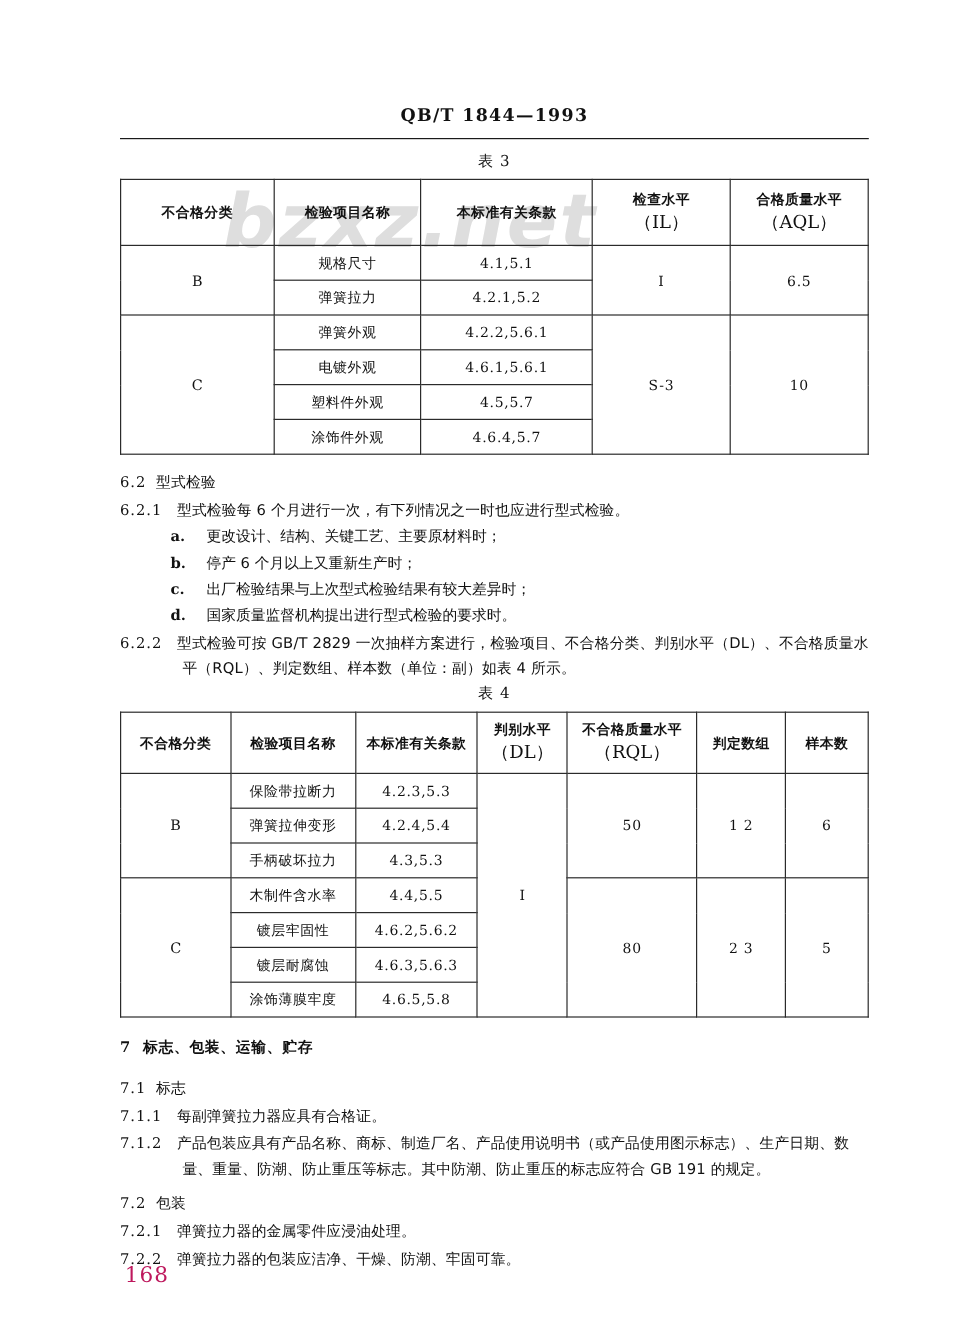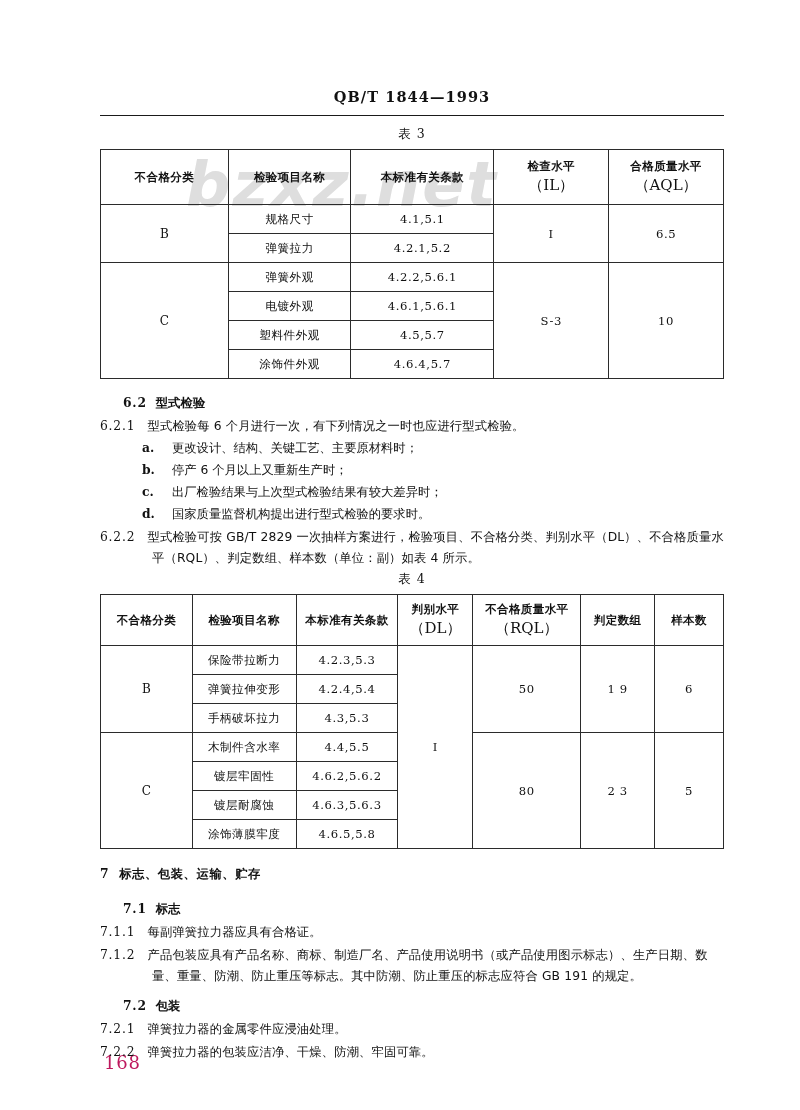--- a/index.html
+++ b/index.html
@@ -144,23 +144,22 @@
     font-size: 12.3px;
     line-height: 21px;
     margin: 0;
     letter-spacing: 0.15px;
   }
   .sec .no {
     font-family: "DejaVu Serif", "Liberation Serif", serif;
     letter-spacing: 0.8px;
   }
   .sec.h2 {
-    font-weight: bold;
+    font-weight: normal;
     margin-top: 8px;
-    margin-left: 23px;
   }
   .sec.h1 {
     font-weight: bold;
     margin-top: 14px;
     letter-spacing: 0.6px;
   }
   .sec.p { margin-top: 2px; }
   .sec.hang {
     padding-left: 52px;
     text-indent: -52px;
@@ -333,21 +332,21 @@
             <span>样本数</span>
           </td>
         </tr>
 
         <tr class="body">
           <td class="cat" rowspan="3">B</td>
           <td class="zh">保险带拉断力</td>
           <td class="num">4.2.3,5.3</td>
           <td class="num" rowspan="7">I</td>
           <td class="num" rowspan="3">50</td>
-          <td class="num" rowspan="3">1 9</td>
+          <td class="num" rowspan="3">1 2</td>
           <td class="num" rowspan="3">6</td>
         </tr>
         <tr class="body">
           <td class="zh">弹簧拉伸变形</td>
           <td class="num">4.2.4,5.4</td>
         </tr>
         <tr class="body">
           <td class="zh">手柄破坏拉力</td>
           <td class="num">4.3,5.3</td>
         </tr>

